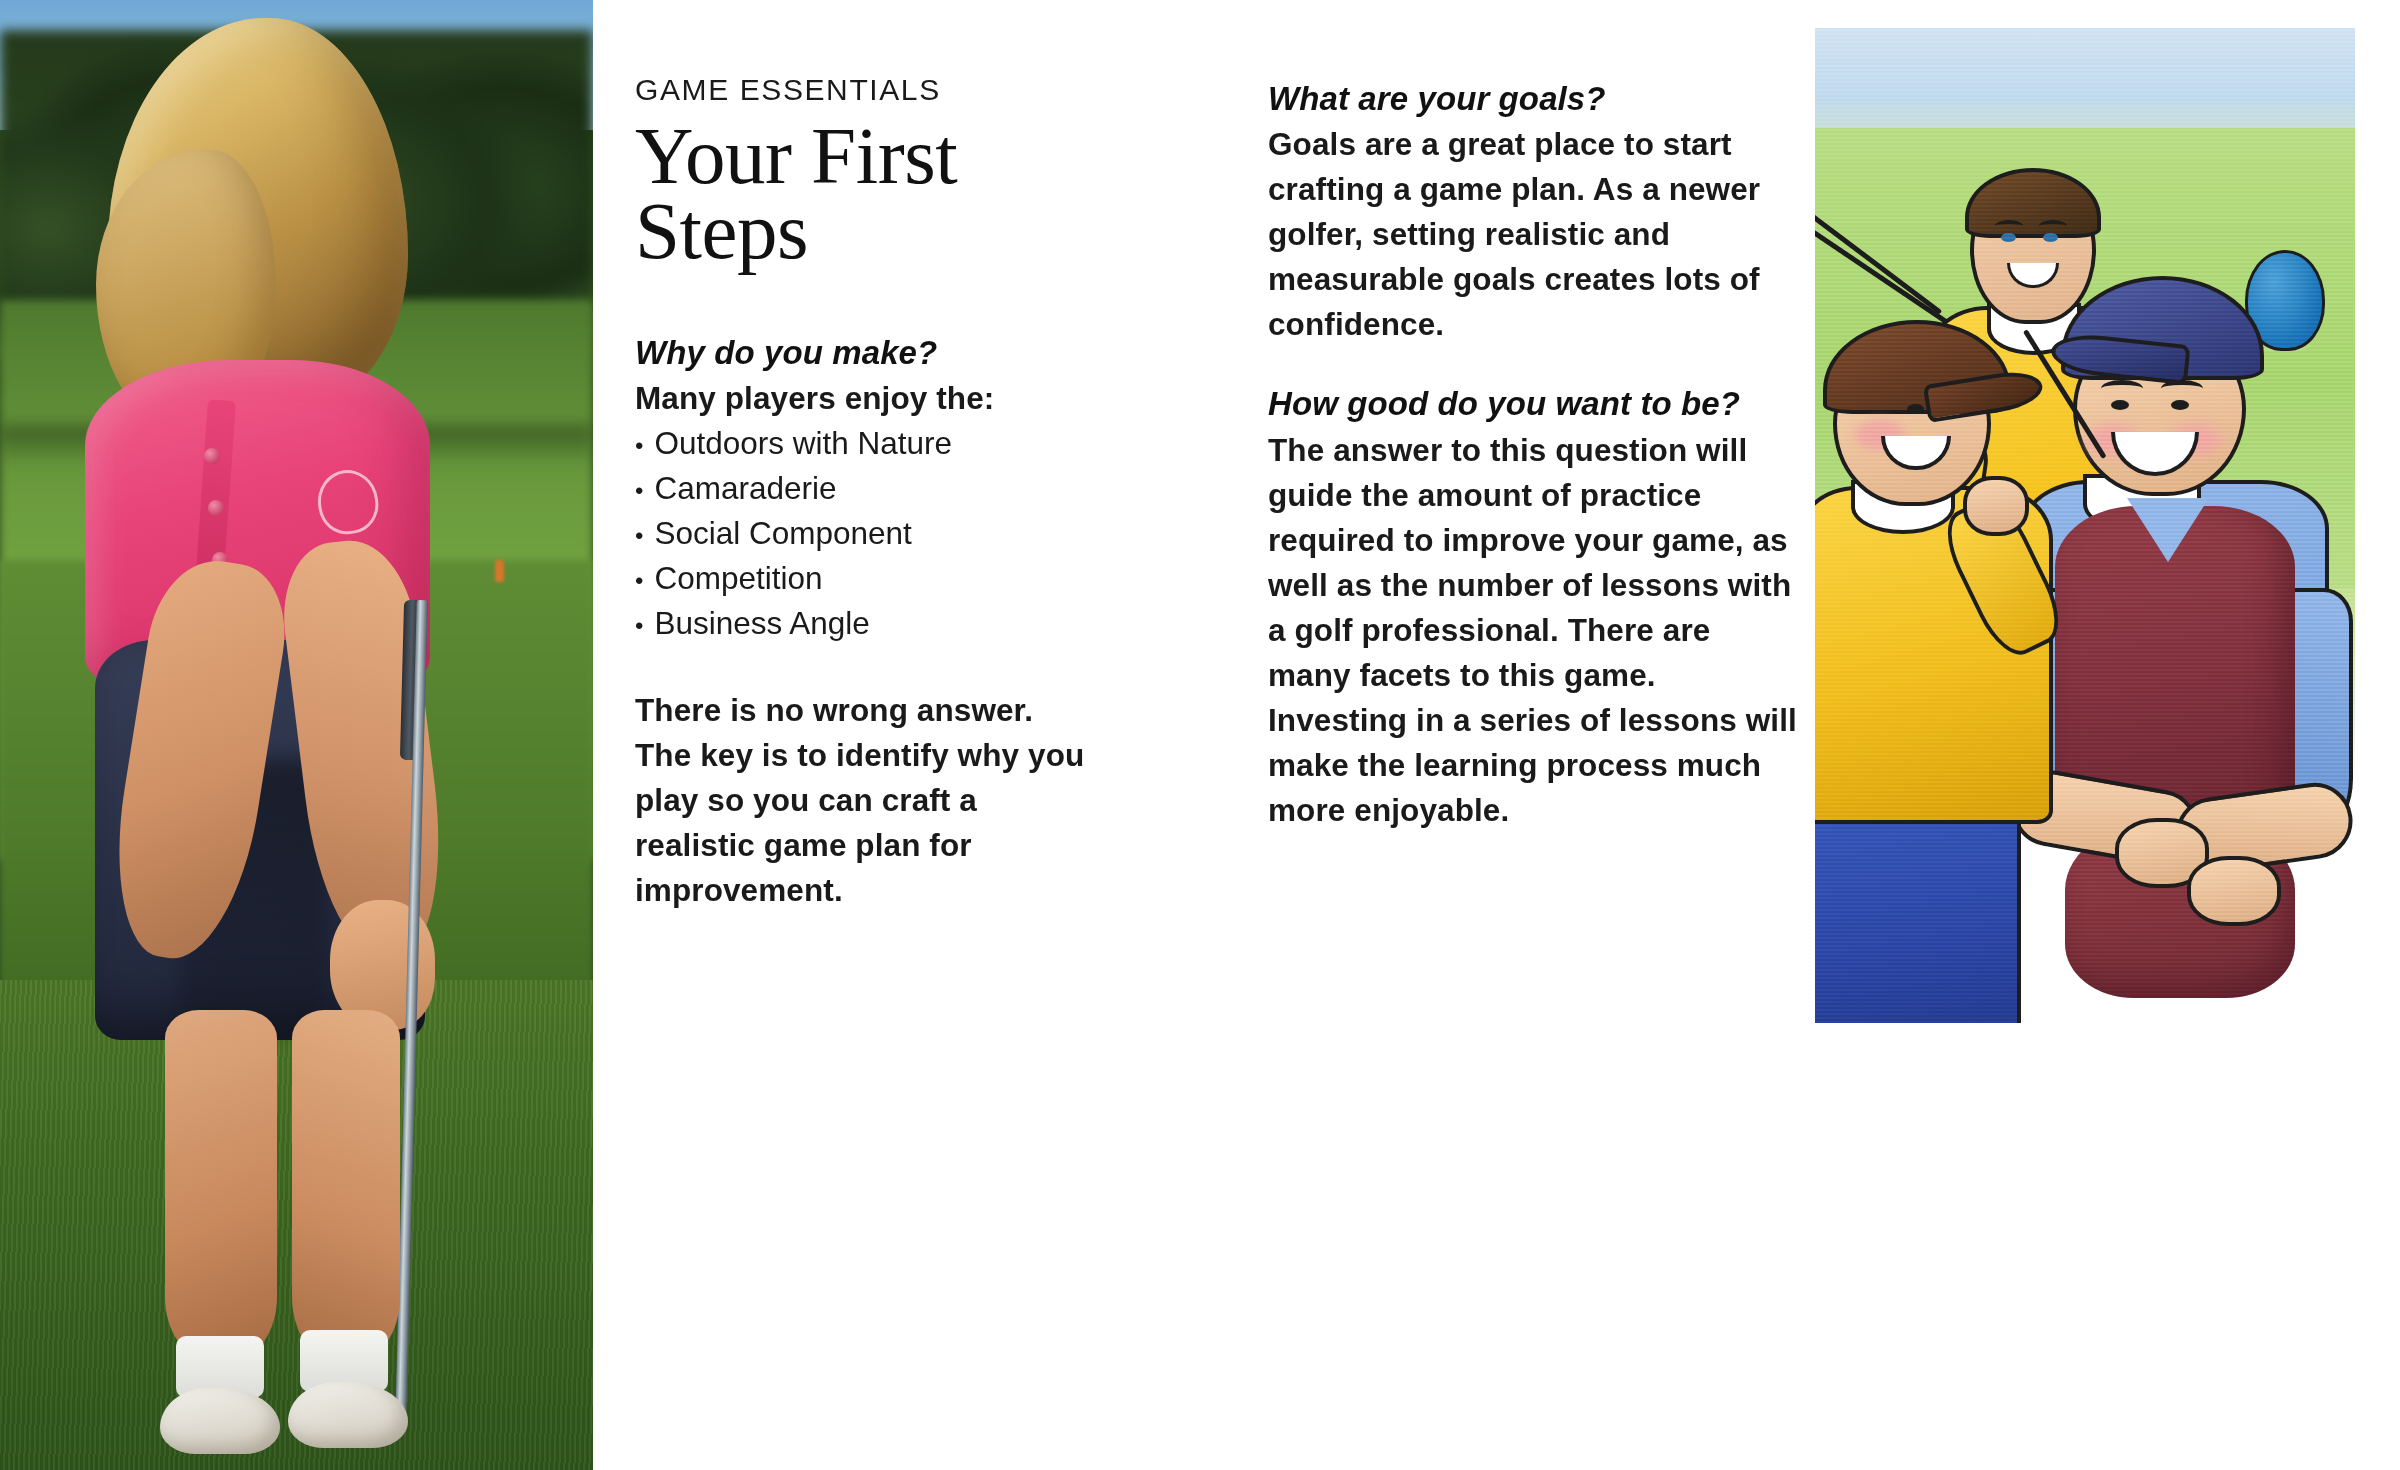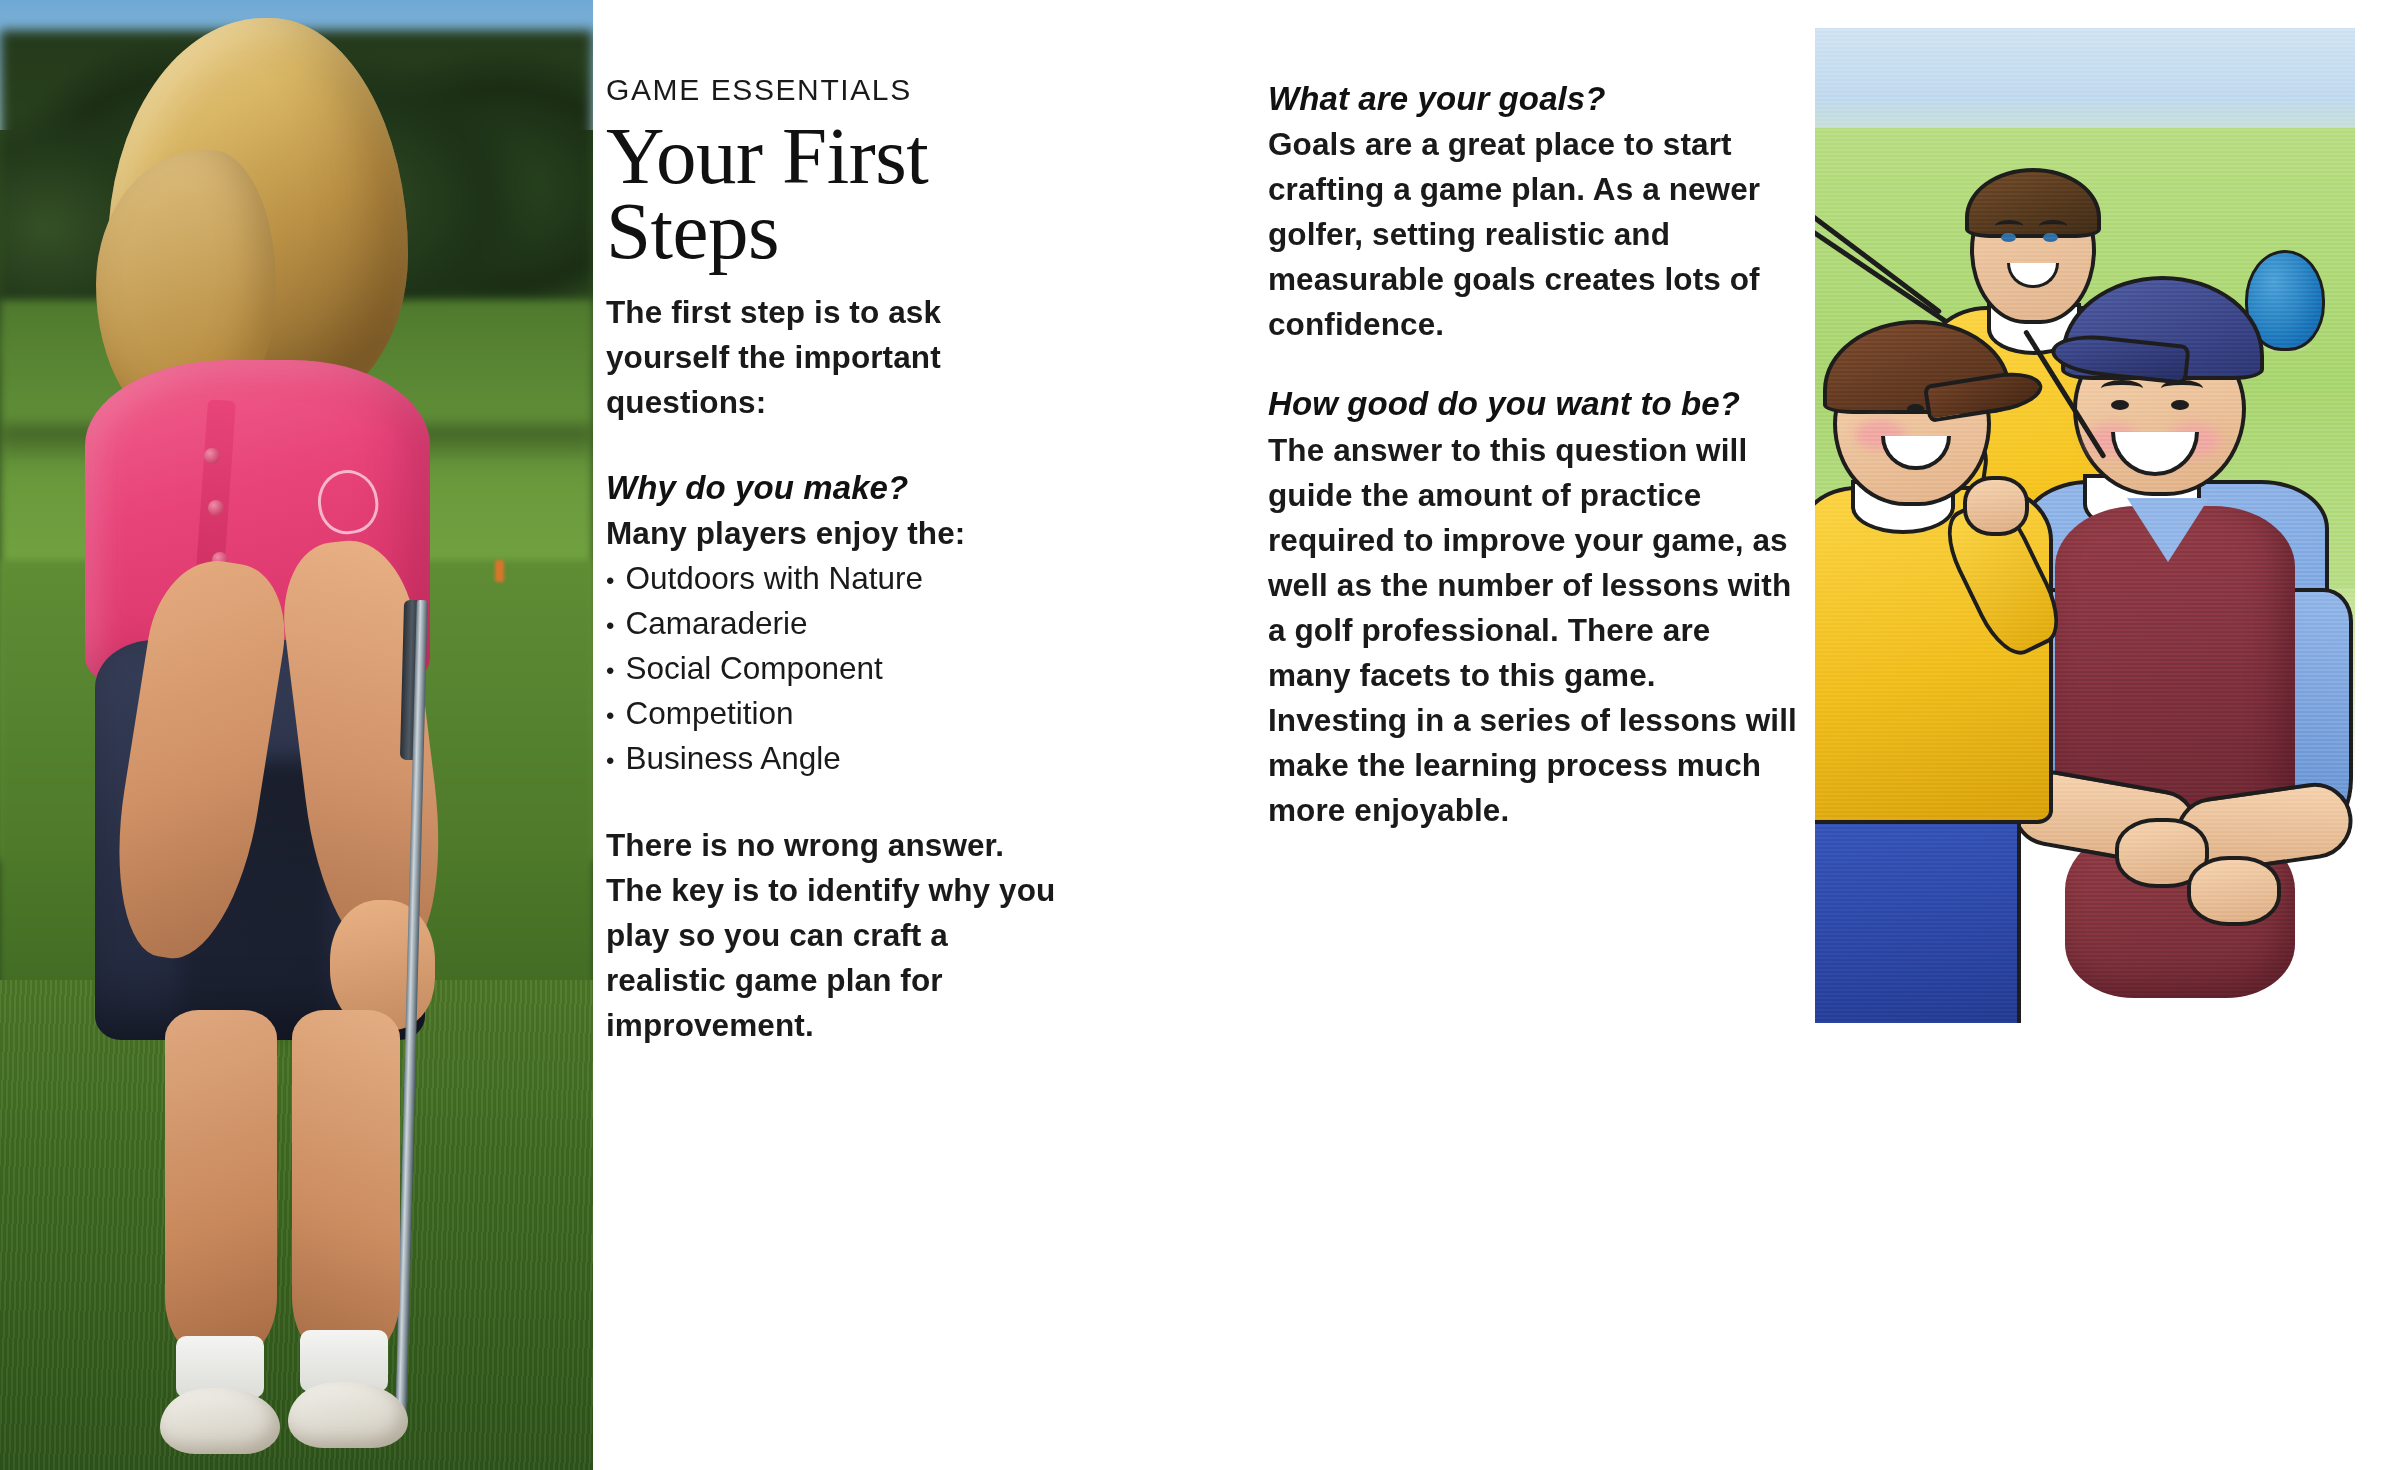--- a/index.html
+++ b/index.html
@@ -90,21 +90,21 @@
     background:linear-gradient(170deg,#f2f0ea,#cfcabd);border-radius:40% 50% 30% 30% / 60% 60% 40% 40%;
     box-shadow:inset -8px -8px 16px rgba(120,110,90,.35);}
   .g-club{position:absolute;left:406px;top:600px;width:11px;height:820px;
     background:linear-gradient(90deg,#6b7a86 0%,#cdd6dc 35%,#8b979f 70%,#4e5b66 100%);
     transform:rotate(1.5deg);border-radius:3px;}
   .g-grip{position:absolute;left:402px;top:600px;width:17px;height:160px;
     background:linear-gradient(90deg,#2a2f36,#505a63 50%,#20252b);border-radius:6px;transform:rotate(1.5deg);}
 
   
   .col{position:absolute;color:#161616;}
-  .col1{left:606px;top:75px;width:455px;}
+  .col1{left:635px;top:75px;width:455px;}
   .col2{left:1268px;top:78px;width:530px;}
 
   .kicker{
     font-size:30px;letter-spacing:1.6px;font-weight:400;
     color:#1a1a1a;line-height:1;margin:0 0 14px 0;
   }
   .headline{
     font-family:"Liberation Serif", serif;
     font-size:81px;line-height:0.93;font-weight:400;
     color:#111;margin:0 0 20px 0;letter-spacing:-0.5px;
@@ -297,21 +297,20 @@
     <div class="g-shoe" style="left:160px;top:1388px;"></div>
     <div class="g-shoe" style="left:288px;top:1382px;"></div>
   </div>
 
   <div class="col col1">
     <div class="kicker">GAME ESSENTIALS</div>
     <h1 class="headline">
       <span>Your First</span><br>
       <span>Steps</span>
     </h1>
-    <p class="body">The first step is to ask yourself the important questions:</p>
     <div class="gap"></div>
     <div class="subhead">Why do you make?</div>
     <p class="body">Many players enjoy the:</p>
     <ul class="blist">
       <li>
           <span class="bdot">•</span>
           <span>Outdoors with Nature</span>
         </li>
       <li>
           <span class="bdot">•</span>

